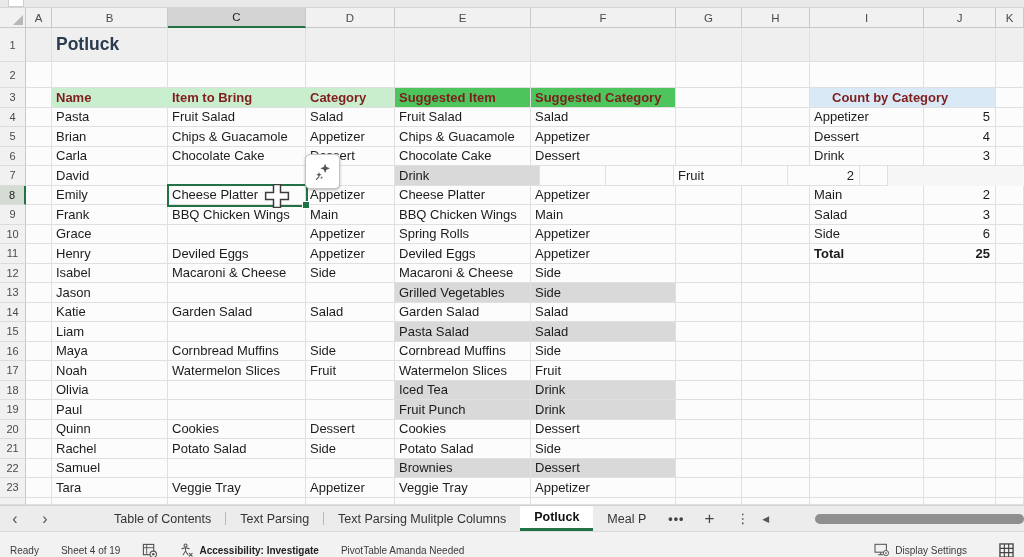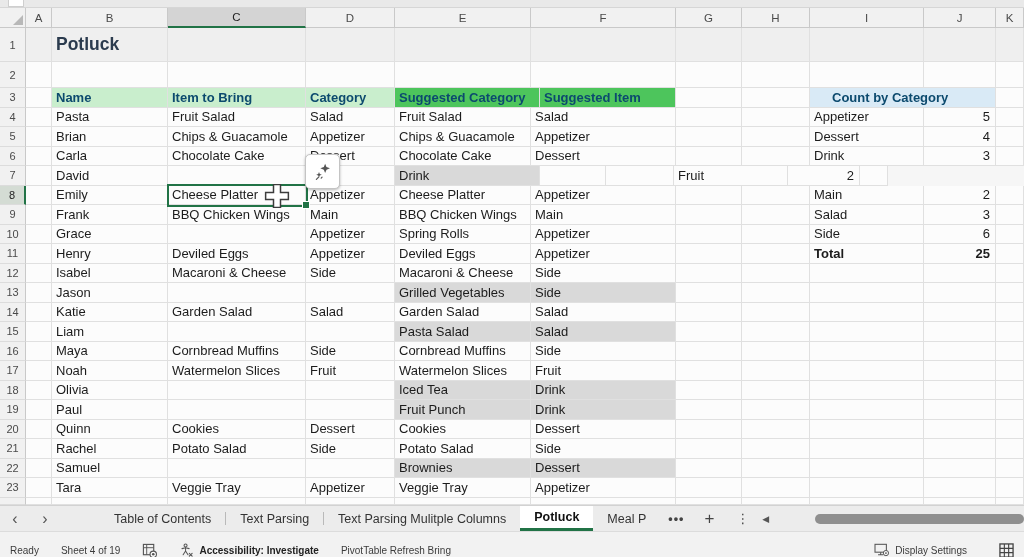--- a/index.html
+++ b/index.html
@@ -15,21 +15,21 @@
   .corner-tri{position:absolute;right:2px;bottom:2px;width:0;height:0;border-left:10px solid transparent;border-bottom:10px solid #b8b8b8;}
   .grid{}
   .grid .row{display:flex;}
   .rh{box-sizing:border-box;flex:0 0 auto;width:26px;background:#f1f1f1;border-right:1px solid #c9c9c9;border-bottom:1px solid #dcdcdc;
       font-size:11px;color:#4a4a4a;display:flex;align-items:center;justify-content:center;}
   .rh.sel-row{background:#d4dcd4;border-right:2px solid var(--accent-green);color:#222;}
   .cell{box-sizing:border-box;flex:0 0 auto;background:#fcfcfc;border-right:1px solid #e0e0e0;border-bottom:1px solid #e0e0e0;
         font-size:13px;display:flex;align-items:center;padding-left:4px;white-space:nowrap;overflow:hidden;}
   .cell.r1{background:#efefef;}
   .title-cell{font-size:17.5px;font-weight:bold;color:#2b3b4e;overflow:visible;}
-  .hd{font-weight:bold;color:#0c4a6e;}
+  .hd{font-weight:bold;color:#7f1d1d;}
   .lgreen{background:var(--header-light-green);}
   .bgreen{background:var(--header-bright-green);}
   .blue{background:var(--count-header-blue);padding-left:22px;}
   .hl{background:var(--highlight-gray);}
   .num{justify-content:flex-end;padding:0 5px 0 0;}
   .bold{font-weight:bold;}
   
   .selection{position:absolute;border:2px solid var(--accent-green);box-sizing:border-box;pointer-events:none;}
   .fill-handle{position:absolute;right:-4px;bottom:-4px;width:6px;height:6px;background:var(--accent-green);border:1px solid #fff;}
   .flash-btn{position:absolute;left:305px;top:154px;width:33px;height:33px;background:#fff;border:1px solid #c4c4c4;border-radius:5px;
@@ -110,22 +110,22 @@
         <div class="cell" style="width: 114px;"></div>
         <div class="cell" style="width: 72px;"></div>
         <div class="cell" style="width: 28px;"></div>
       </div>
       <div class="row" style="height: 19.5px;">
         <div class="rh">3</div>
         <div class="cell" style="width: 26px;"></div>
         <div class="cell hd lgreen" style="width: 116px;">Name</div>
         <div class="cell hd lgreen" style="width: 138px;">Item to Bring</div>
         <div class="cell hd lgreen" style="width: 89px;">Category</div>
+        <div class="cell hd bgreen" style="width: 136px;">Suggested Item</div>
         <div class="cell hd bgreen" style="width: 145px;">Suggested Category</div>
-        <div class="cell hd bgreen" style="width: 136px;">Suggested Item</div>
         <div class="cell" style="width: 66px;"></div>
         <div class="cell" style="width: 68px;"></div>
         <div class="cell hd blue" style="width: 186px;">Count by Category</div>
         <div class="cell" style="width: 28px;"></div>
       </div>
       <div class="row" style="height: 19.5px;">
         <div class="rh">4</div>
         <div class="cell" style="width: 26px;"></div>
         <div class="cell" style="width: 116px;">Pasta</div>
         <div class="cell" style="width: 138px;">Fruit Salad</div>
@@ -468,21 +468,21 @@
       </svg>
     </span>
     <span class="sb">
       <svg class="icon-svg" width="15" height="15" viewBox="0 0 16 16">
         <circle cx="7" cy="2.6" r="1.6" fill="none" stroke="#555" stroke-width="1.1"></circle>
         <path d="M7 4.5v4M3.2 6l3.8-.9L10.8 6M7 8.5l-2.6 4M7 8.5l2.6 4" fill="none" stroke="#555" stroke-width="1.1" stroke-linecap="round"></path>
         <path d="M11 11l3 3M14 11l-3 3" stroke="#555" stroke-width="1.2" stroke-linecap="round"></path>
       </svg>
       <span class="sb-bold">Accessibility: Investigate</span>
     </span>
-    <span class="sb">PivotTable Refresh Bring</span>
+    <span class="sb">PivotTable Amanda Needed</span>
     <span class="sb-spacer"></span>
     <span class="sb sb-right">
       <svg class="icon-svg" width="16" height="14" viewBox="0 0 18 16">
         <rect x="1" y="1.5" width="13" height="9" fill="none" stroke="#555" stroke-width="1.2"></rect>
         <path d="M7.5 10.5v2.5M4.5 13.5h6" stroke="#555" stroke-width="1.2"></path>
         <circle cx="13.5" cy="11.5" r="3" fill="#f2f2f2" stroke="#555" stroke-width="1.1"></circle>
         <circle cx="13.5" cy="11.5" r="1" fill="#555"></circle>
       </svg>
       <span>Display Settings</span>
     </span>

